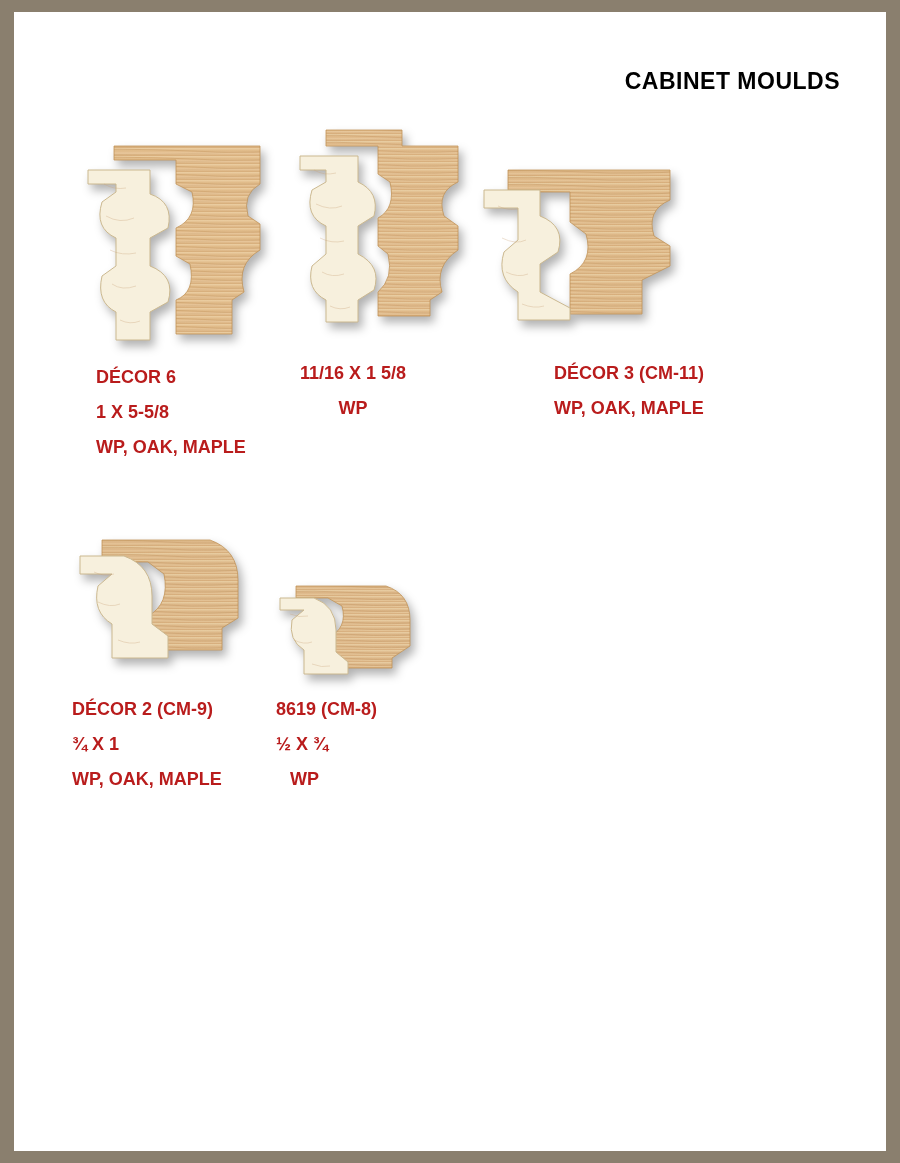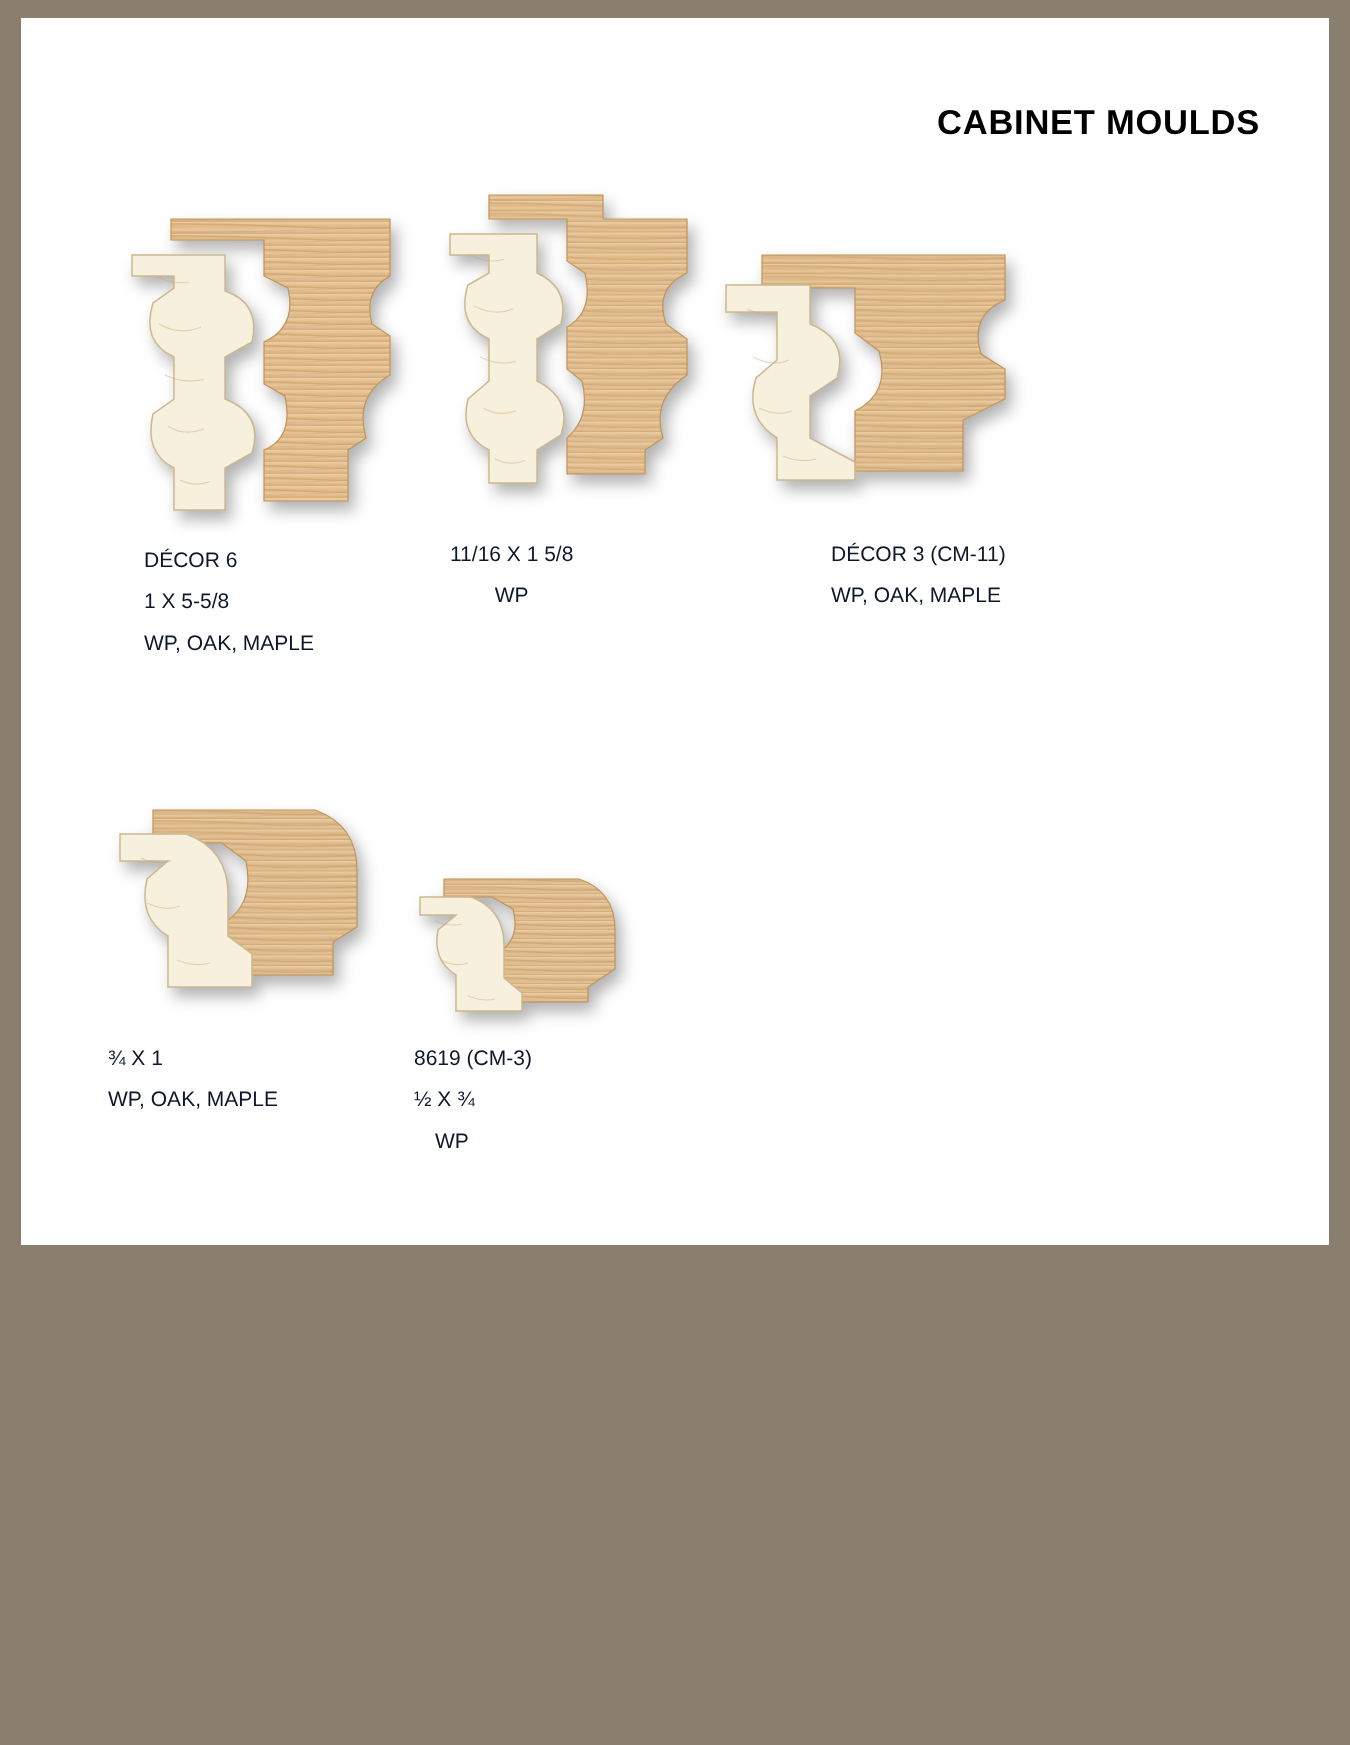--- a/index.html
+++ b/index.html
@@ -11,21 +11,21 @@
     width: 900px;
     height: 1163px;
     font-family: "Liberation Sans", sans-serif;
     overflow: hidden;
   }
   .page {
     position: absolute;
     left: 14px;
     top: 12px;
     width: 872px;
-    height: 818px;
+    height: 1139px;
     background: #ffffff;
     box-sizing: border-box;
   }
   .page-title {
     position: absolute;
     right: 46px;
     top: 56px;
     font-size: 23px;
     font-weight: bold;
     letter-spacing: 0.5px;
@@ -43,23 +43,23 @@
   }
   .row-1 { height: 360px; }
   .row-2 { height: 300px; }
 
   .item {
     position: absolute;
     top: 0;
   }
   .caption {
     position: absolute;
-    font-size: 14px;
-    font-weight: normal;
-    color: #0f172a;
+    font-size: 18px;
+    font-weight: bold;
+    color: #b91c1c;
     line-height: 1.95;
     white-space: nowrap;
   }
   .caption div { white-space: nowrap; }
 
   
   .profile {
     position: relative;
     filter: drop-shadow(4px 6px 5px rgba(0,0,0,0.30));
   }
@@ -199,20 +199,21 @@
             <path d="M30 8 L138 8 Q166 18 166 48 L166 86 L150 96 L150 118 L76 118 L76 84 Q98 72 92 42 L76 30 L30 30 Z" fill="url(#grain2)" stroke="#c19357" stroke-width="0.8"></path>
             <path d="M8 24 L52 24 Q80 34 80 64 L80 92 L96 104 L96 126 L40 126 L40 92 Q20 80 26 54 L40 42 L8 42 Z" fill="#f7f0dd" stroke="#cbb88f" stroke-width="1"></path>
             <g opacity="0.42" stroke="#c9a278" stroke-width="0.8" fill="none">
               <path d="M22 40 q10 5 20 2"></path>
               <path d="M26 70 q12 6 22 2"></path>
               <path d="M46 108 q12 5 22 2"></path>
             </g>
           </svg>
         </div>
         <div class="caption" style="left:0px; top:160px;">
+          <div>DÉCOR 2 (CM-9)</div>
           <div>¾ X 1</div>
           <div>WP, OAK, MAPLE</div>
         </div>
       </div>
 
       <div class="item" style="left:260px; top:40px;">
         <div class="profile" style="width:150px;height:110px;">
           <svg width="150" height="110" viewBox="0 0 150 110">
             <defs>
               <linearGradient id="g1" x1="0" y1="0" x2="0" y2="1">
@@ -230,21 +231,21 @@
             <path d="M22 14 L112 14 Q136 22 136 48 L136 74 L118 86 L118 96 L54 96 L54 66 Q74 56 68 34 L54 26 L22 26 Z" fill="url(#grain1)" stroke="#c19357" stroke-width="0.8"></path>
             <path d="M6 26 L40 26 Q62 34 62 58 L62 80 L74 90 L74 102 L30 102 L30 78 Q14 68 18 48 L30 38 L6 38 Z" fill="#f7f0dd" stroke="#cbb88f" stroke-width="1"></path>
             <g opacity="0.42" stroke="#c9a278" stroke-width="0.8" fill="none">
               <path d="M16 42 q9 4 18 2"></path>
               <path d="M20 68 q10 5 18 2"></path>
               <path d="M38 92 q10 4 18 2"></path>
             </g>
           </svg>
         </div>
         <div class="caption" style="left:2px; top:120px;">
-          <div>8619 (CM-3)</div>
+          <div>8619 (CM-8)</div>
           <div>½ X ¾</div>
           <div style="padding-left:14px;">WP</div>
         </div>
       </div>
 
     </div>
 
   </div>
 </div>
 

